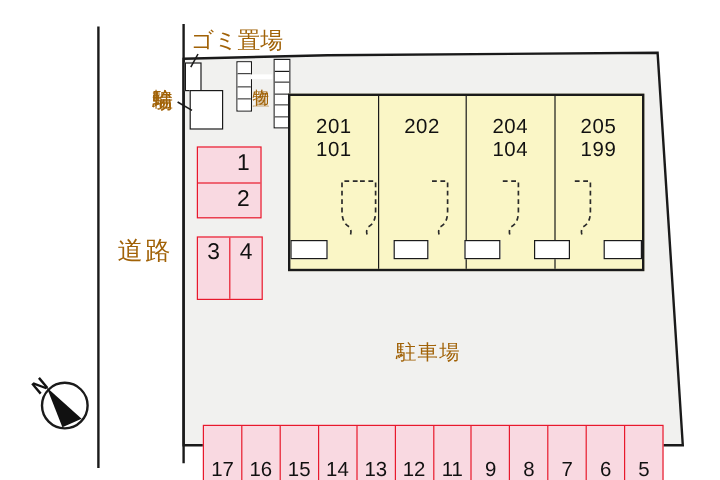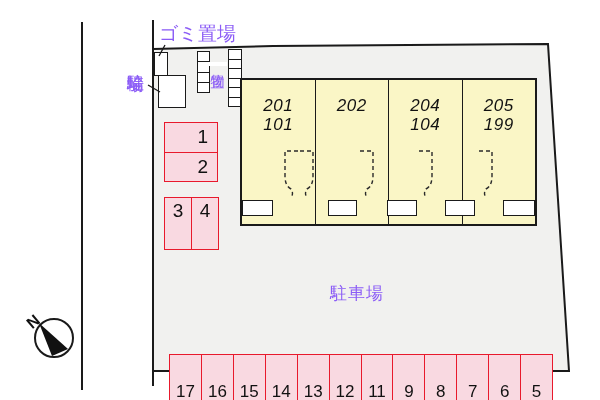--- a/index.html
+++ b/index.html
@@ -2,21 +2,21 @@
 <html style="--site_fill: #f1f1ef; --unit_fill: #faf6c6; --parking_fill: #f9d9e1; --parking_border: #e8192c; --line: #1a1a1a;"><head>
 <meta charset="utf-8">
 <style>
   html,body{margin:0;padding:0;background:#fff;}
   #plan{
     position:relative;width:600px;height:400px;background:#ffffff;overflow:hidden;
     font-family:"Liberation Sans","DejaVu Sans",sans-serif;color:#111;
   }
   #plan svg{position:absolute;left:0;top:0;pointer-events:none;}
   .abs{position:absolute;box-sizing:border-box;}
-  .lbl{position:absolute;white-space:nowrap;color:#8b5cf6;}
+  .lbl{position:absolute;white-space:nowrap;color:#a16207;}
   .v{writing-mode:vertical-rl;text-orientation:upright;letter-spacing:1px;}
   .whitebox{background:#ffffff;border:1.5px solid var(--line,#1a1a1a);}
   
   .building{background:var(--unit_fill,#faf6c6);border:2px solid var(--line,#1a1a1a);display:flex;}
   .unit{flex:1;border-left:1.5px solid var(--line,#1a1a1a);text-align:center;padding-top:17px;
         font-size:17px;line-height:1.1;letter-spacing:0.5px;}
   .unit:first-child{border-left:none;}
   
   .ladder{display:flex;flex-direction:column;background:#fff;border:1.3px solid var(--line,#1a1a1a);}
   .ladder>div{flex:1;border-bottom:1.3px solid var(--line,#1a1a1a);background:#fff;}
@@ -62,21 +62,21 @@
   <div class="abs ladder" style="left:228px;top:49px;width:14px;height:58px;">
     <div></div>
     <div></div>
     <div></div>
     <div></div>
     <div></div>
     <div></div>
   </div>
   <div class="lbl v" style="left:209px;top:62px;font-size:14px;background:#fff;padding:1px 0;z-index:2;">物置</div>
 
-  <div class="abs building" style="left:240px;top:78px;width:297px;height:148px;font-style:italic;">
+  <div class="abs building" style="left:240px;top:78px;width:297px;height:148px;">
     <div class="unit">
       <div>201</div>
       <div>101</div>
     </div>
     <div class="unit">
       <div>202</div>
     </div>
     <div class="unit">
       <div>204</div>
       <div>104</div>
@@ -113,20 +113,21 @@
     <div>13</div>
     <div>12</div>
     <div>11</div>
     <div>9</div>
     <div>8</div>
     <div>7</div>
     <div>6</div>
     <div>5</div>
   </div>
 
+  <div class="lbl" style="left:98px;top:195px;font-size:21px;letter-spacing:2px;">道路</div>
 
   <svg width="600" height="400">
     <g stroke="#2a2a2a" stroke-width="1.4" fill="none" stroke-dasharray="4 3">
       <path d="M298,151 L285,151 L285,176 Q285,186 291,189 Q294,193 291,198"></path>
       <path d="M300,151 L313,151 L313,176 Q313,186 307,189 Q304,193 307,198"></path>
       <path d="M360,151 L373,151 L373,176 Q373,186 367,189 Q364,193 367,198"></path>
       <path d="M419,151 L432,151 L432,176 Q432,186 426,189 Q423,193 426,198"></path>
       <path d="M479,151 L492,151 L492,176 Q492,186 486,189 Q483,193 486,198"></path>
     </g>
     <line x1="165" y1="45" x2="159" y2="56" stroke="#1a1a1a" stroke-width="1.3"></line>

